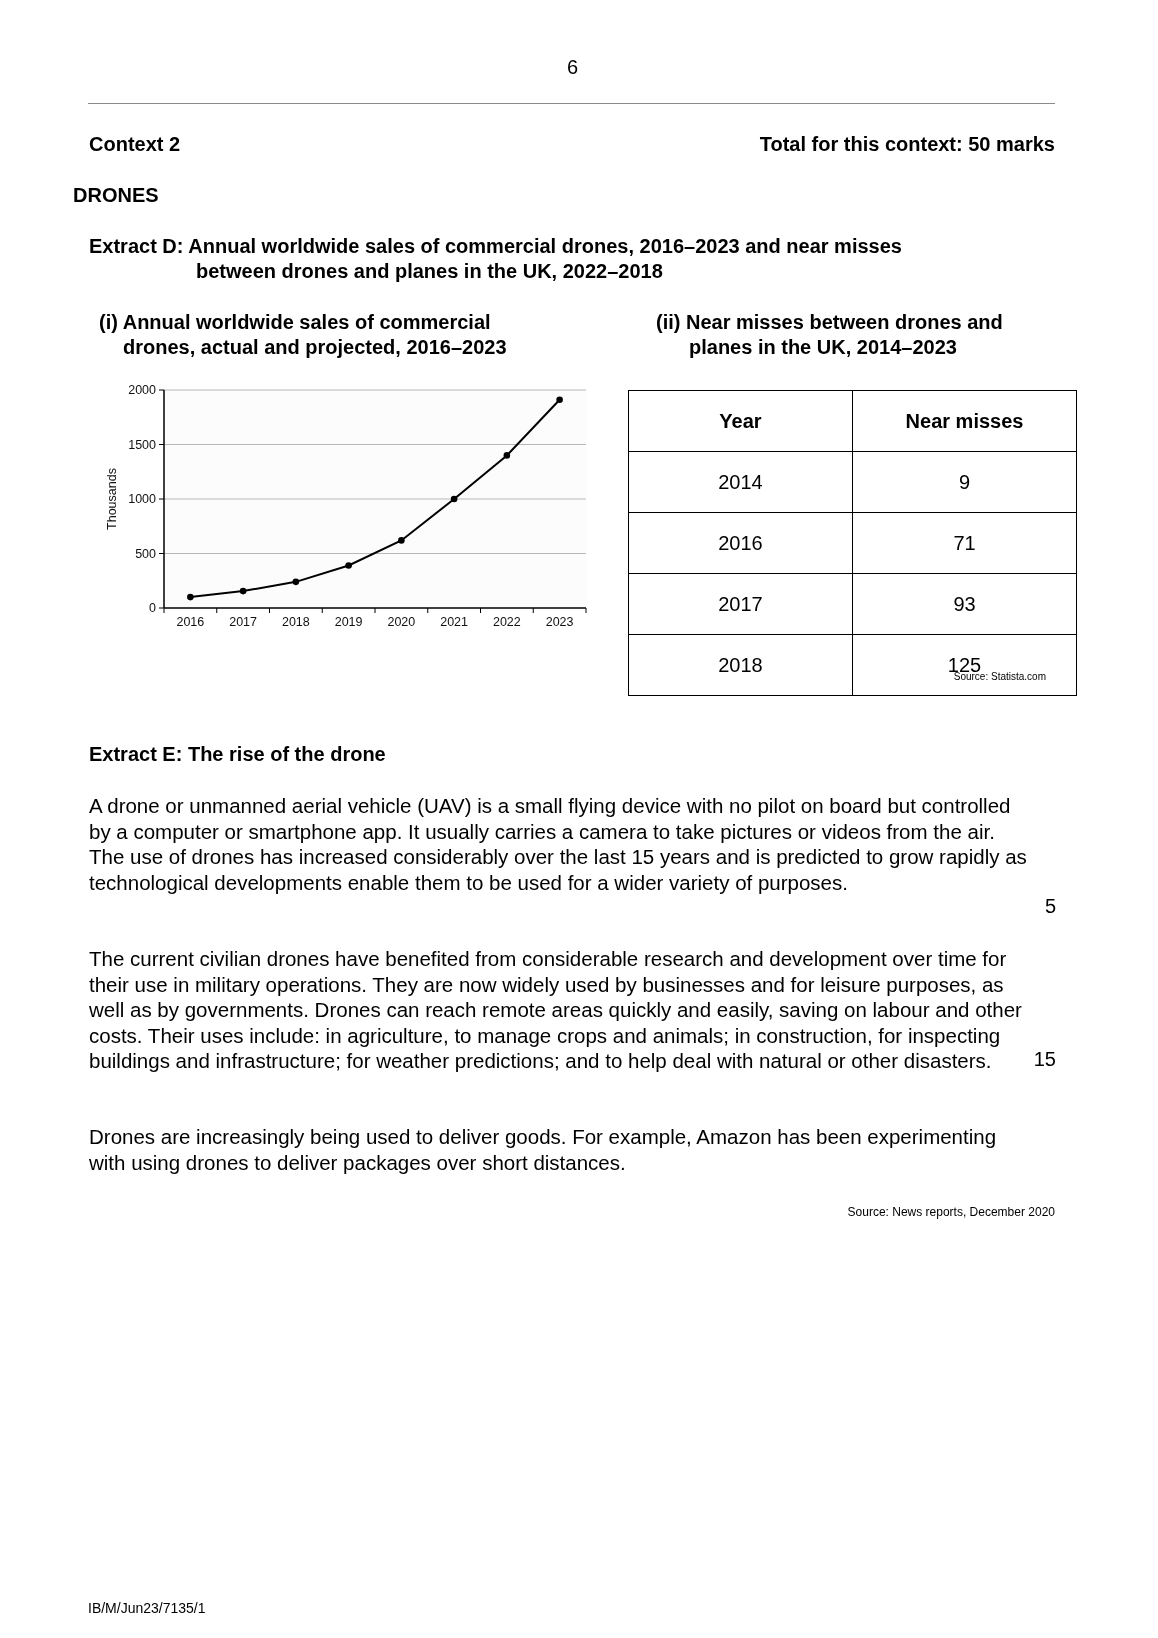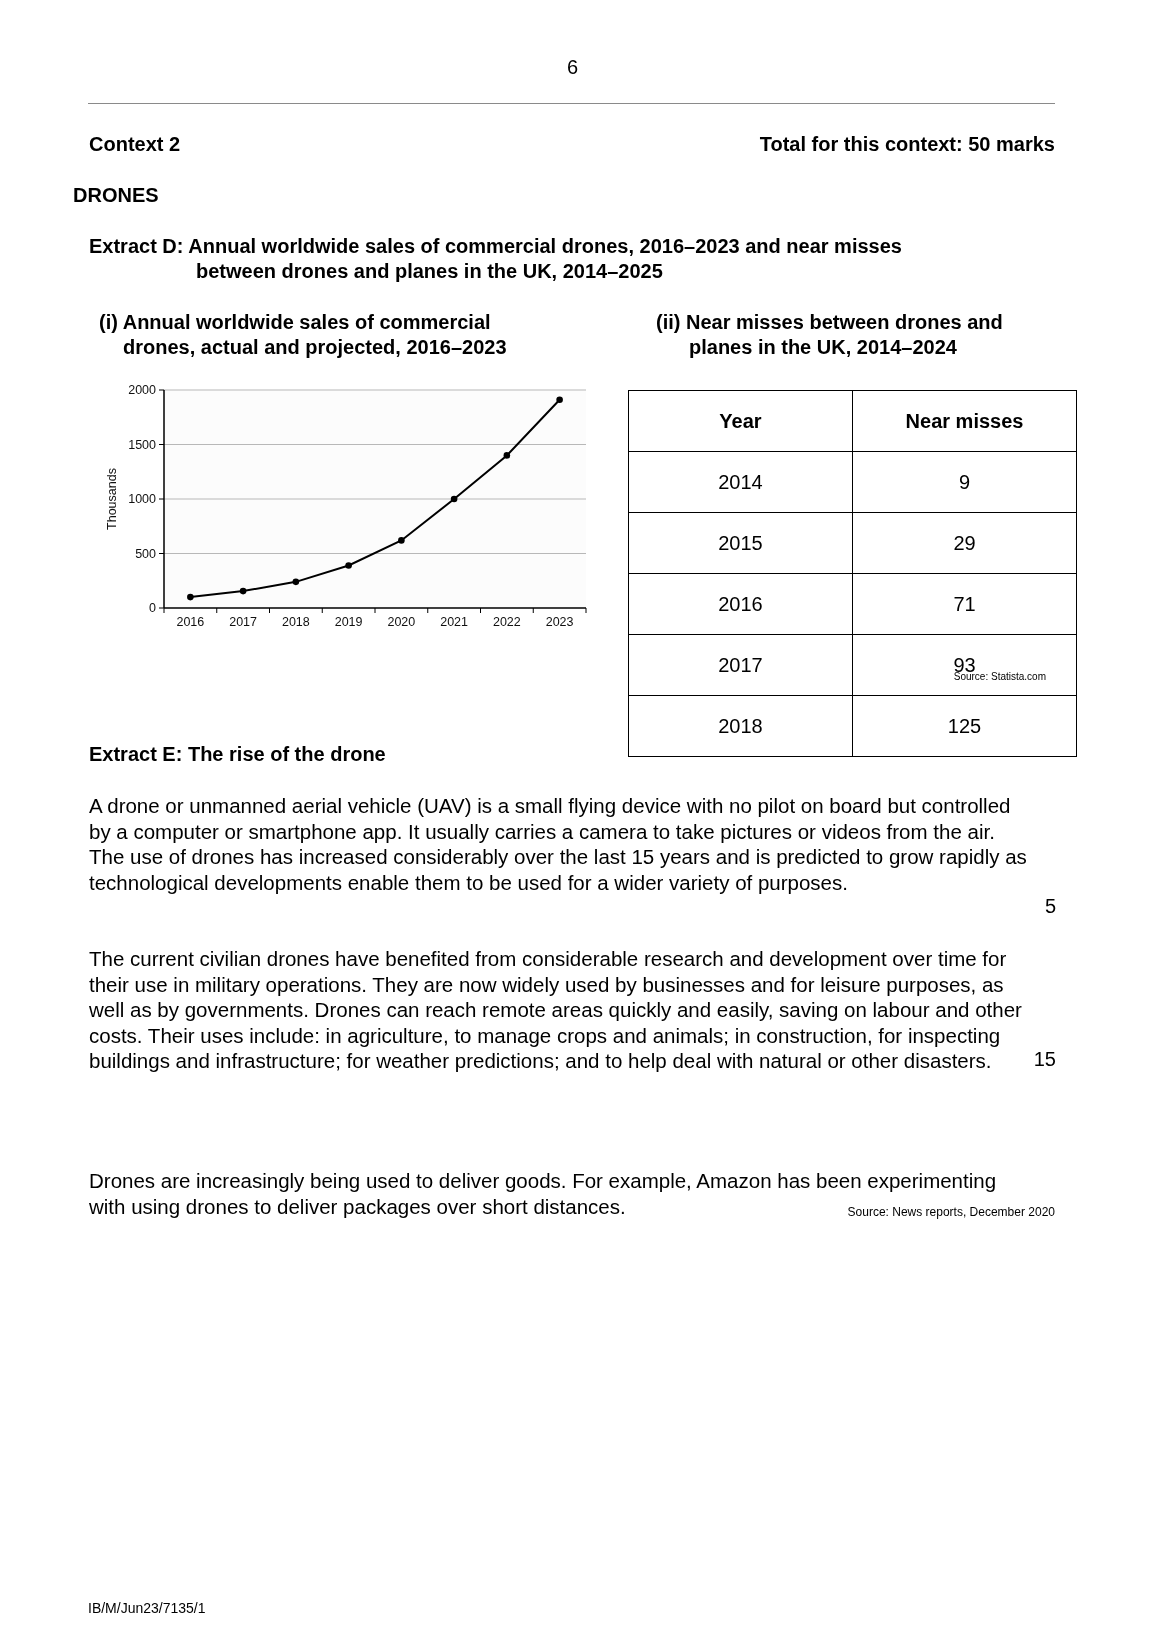--- a/index.html
+++ b/index.html
@@ -19,50 +19,50 @@
   .chart svg { overflow: visible; }
   table.nm { position: absolute; left: 628px; top: 390px; border-collapse: collapse; font-size: 20px; }
   table.nm td, table.nm th { border: 1.5px solid #000; width: 207px; height: 44px; text-align: center; padding: 8px; }
   table.nm th { font-weight: bold; }
   table.nm td.nm-val { text-align: center; }
   .src1 { right: 112px; top: 671px; font-size: 10px; }
   .extE { left: 89px; top: 743px; }
   .para { left: 89px; width: 940px; font-size: 20.5px; line-height: 25.6px; }
   .p1 { top: 793px; }
   .p2 { top: 946px; }
-  .p3 { top: 1124px; margin-top: 44px; }
+  .p3 { top: 1124px; }
   .ln { right: 102px; font-size: 20px; text-align: right; }
   .ln5 { top: 895px; }
   .ln10 { top: 1048px; }
   .src2 { right: 103px; top: 1205px; font-size: 12px; }
   .footer { left: 88px; top: 1600px; font-size: 14px; }
 </style>
 </head>
 <body>
 
 <div class="abs page-num">6</div>
 <div class="abs rule"></div>
 
 <div class="abs h ctx">Context 2</div>
 <div class="abs h total">Total for this context: 50 marks</div>
 <div class="abs h drones">DRONES</div>
 
 <div class="abs h extD">
   <div>Extract D: Annual worldwide sales of commercial drones, 2016–2023 and near misses</div>
-  <div class="indent">between drones and planes in the UK, 2014–2025</div>
+  <div class="indent">between drones and planes in the UK, 2022–2018</div>
 </div>
 
 <div class="abs h sub-i">
   <div>(i) Annual worldwide sales of commercial</div>
   <div style="padding-left:24px">drones, actual and projected, 2016–2023</div>
 </div>
 
 <div class="abs h sub-ii">
   <div>(ii) Near misses between drones and</div>
-  <div style="padding-left:33px">planes in the UK, 2014–2024</div>
+  <div style="padding-left:33px">planes in the UK, 2014–2023</div>
 </div>
 
 <div class="abs chart">
   <svg id="chart-svg" width="500" height="265">
     <g id="plot-bg-g">
         <rect x="64" y="12" width="422" height="218" fill="#fcfcfc"></rect>
       </g>
     <g id="grid-g">
         <line x1="64" y1="175.5" x2="486" y2="175.5" stroke="#b8b8b8" stroke-width="1.2"></line>
         <line x1="64" y1="121" x2="486" y2="121" stroke="#b8b8b8" stroke-width="1.2"></line>
@@ -125,24 +125,20 @@
       <th>Year</th>
       <th>Near misses</th>
     </tr>
   </thead>
   <tbody>
     <tr>
       <td>2014</td>
       <td class="nm-val">9</td>
     </tr>
     <tr>
-      <td>2015</td>
-      <td class="nm-val">29</td>
-    </tr>
-    <tr>
       <td>2016</td>
       <td class="nm-val">71</td>
     </tr>
     <tr>
       <td>2017</td>
       <td class="nm-val">93</td>
     </tr>
     <tr>
       <td>2018</td>
       <td class="nm-val">125</td>

